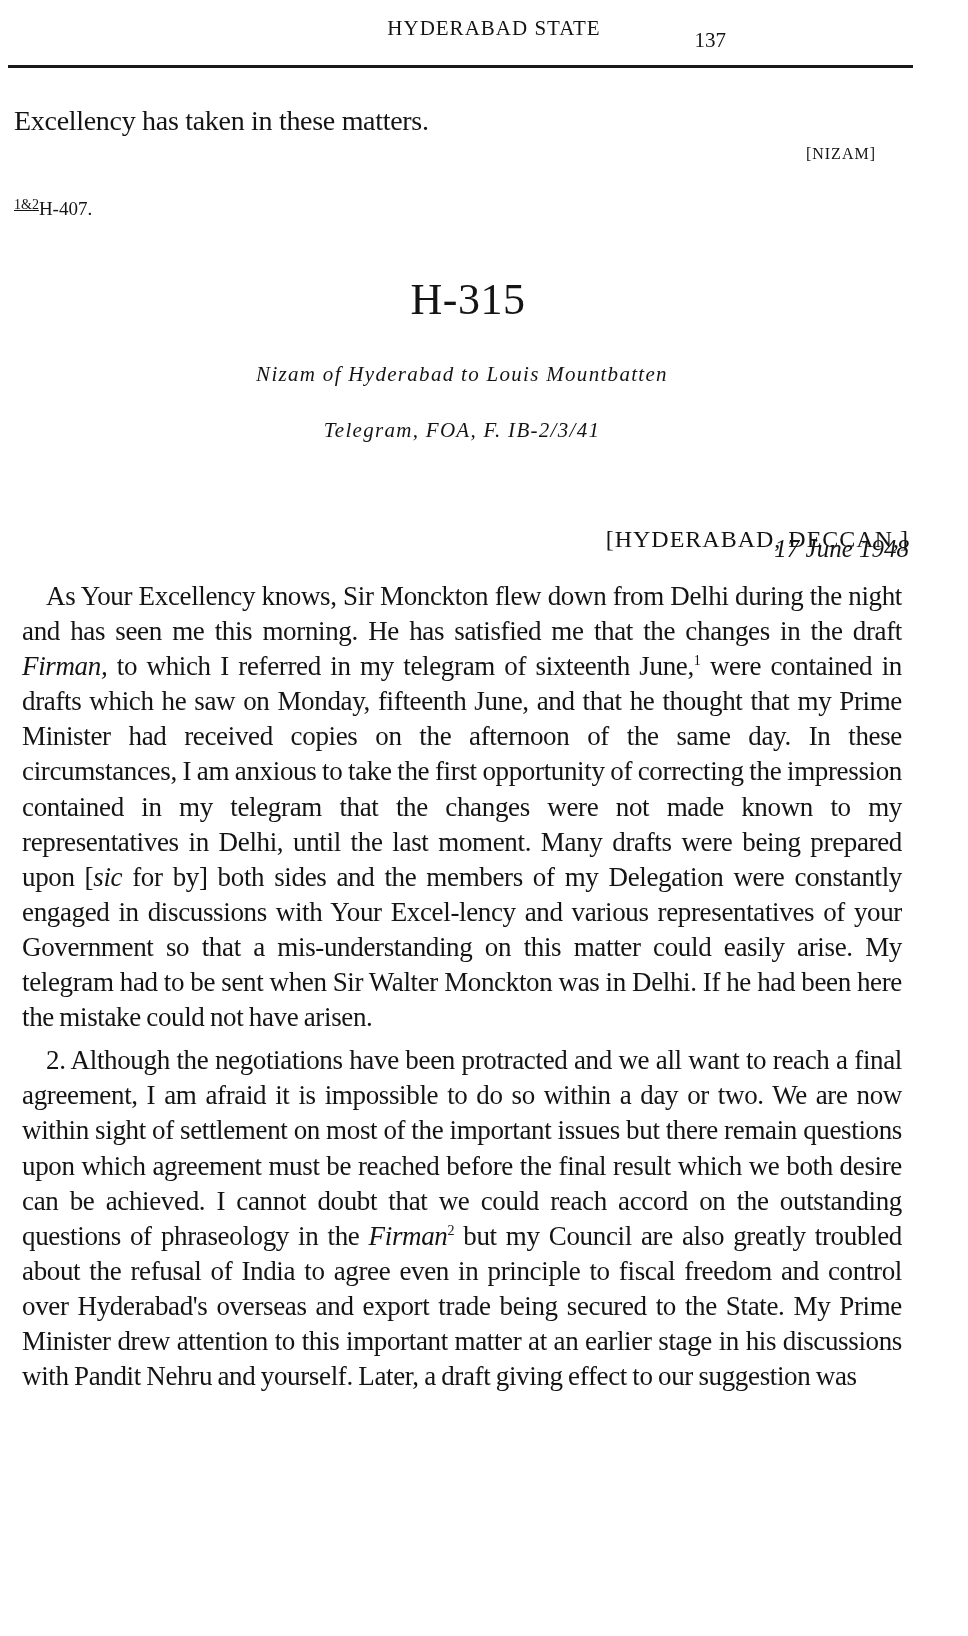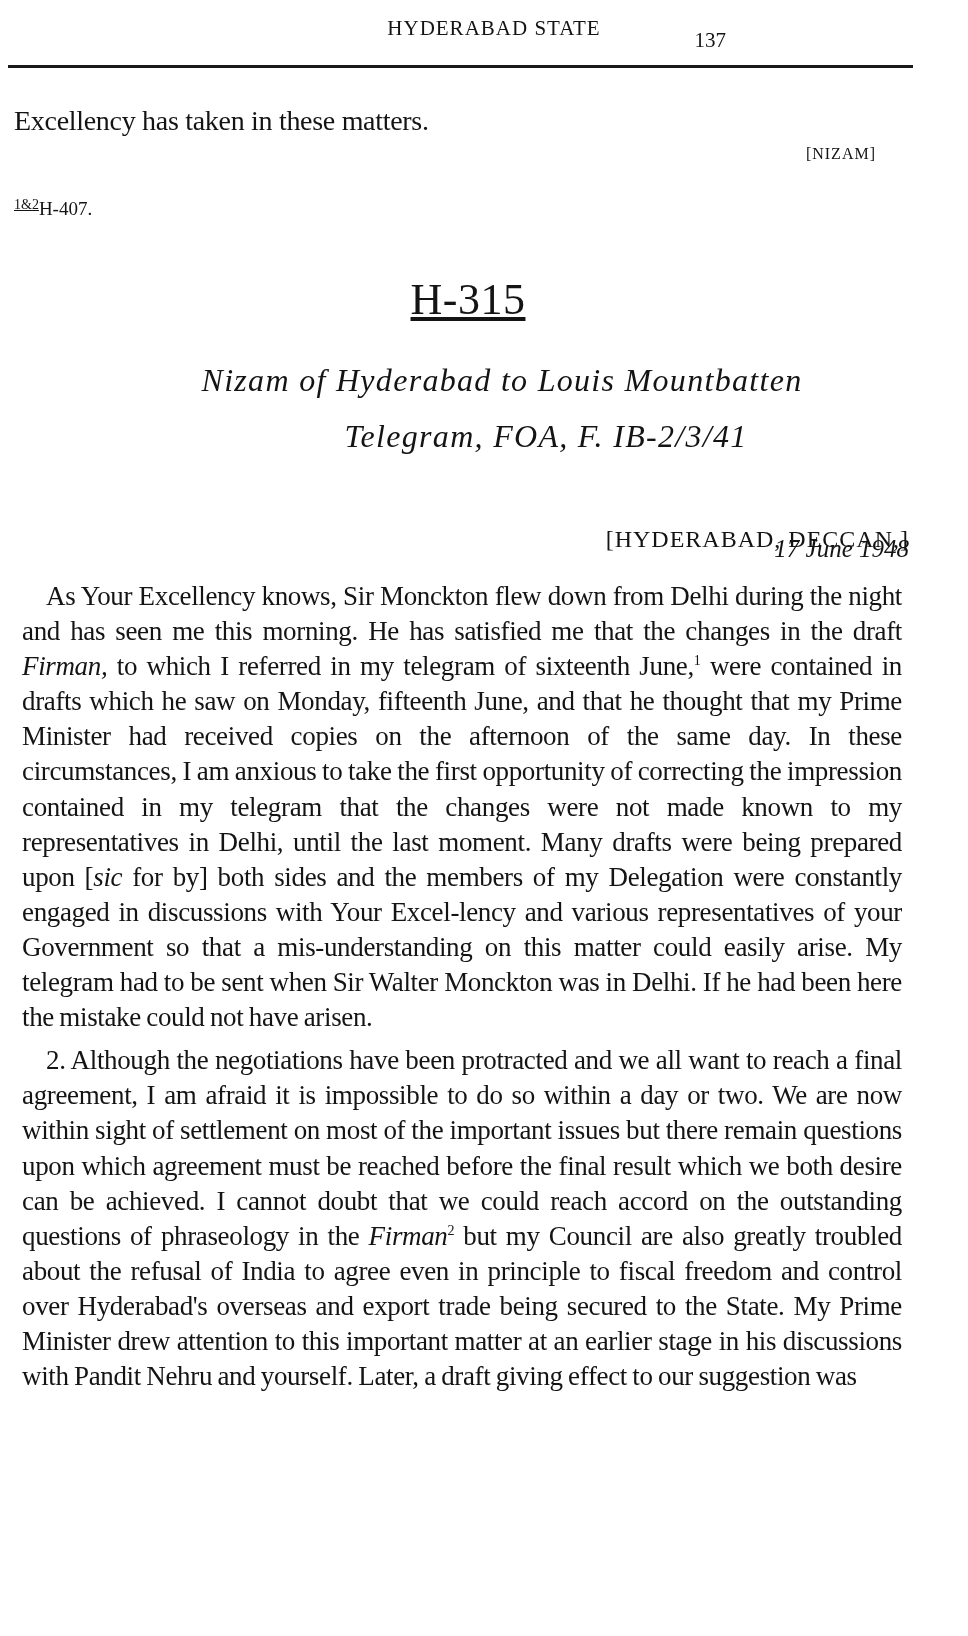--- a/index.html
+++ b/index.html
@@ -25,28 +25,28 @@
   }
   .signoff {
     position: absolute; right: 92px; top: 145px; font-size: 16px; letter-spacing: 1px;
   }
   .footnote {
     position: absolute; left: 14px; top: 197px; font-size: 19px;
   }
   .footnote sup { font-size: 14px; vertical-align: 6px; text-decoration: underline; }
   .doc-id {
     position: absolute; left: 0; width: 936px; text-align: center; top: 274px;
-    font-size: 44px; letter-spacing: 0.5px; text-decoration: underline;
+    font-size: 44px; letter-spacing: 0.5px;
   }
   .doc-subtitle {
     position: absolute; left: 0; width: 924px; text-align: center;
-    font-style: italic; font-size: 32px; letter-spacing: 1.3px; margin-left: 40px;
+    font-style: italic; font-size: 21px; letter-spacing: 1.3px;
   }
   .from-to { top: 362px; }
-  .source-ref { top: 418px; padding-left: 44px; }
+  .source-ref { top: 418px; }
   .place {
     position: absolute; right: 59px; top: 526px; font-size: 24px; letter-spacing: 1px;
   }
   .date {
     position: absolute; right: 59px; top: 535px; font-size: 25px; font-style: italic;
   }
   .body-text {
     position: absolute; left: 14px; top: 571px; width: 896px;
     font-size: 27px; line-height: 35.1px; text-align: justify;
     letter-spacing: -0.35px; word-spacing: -1px;

